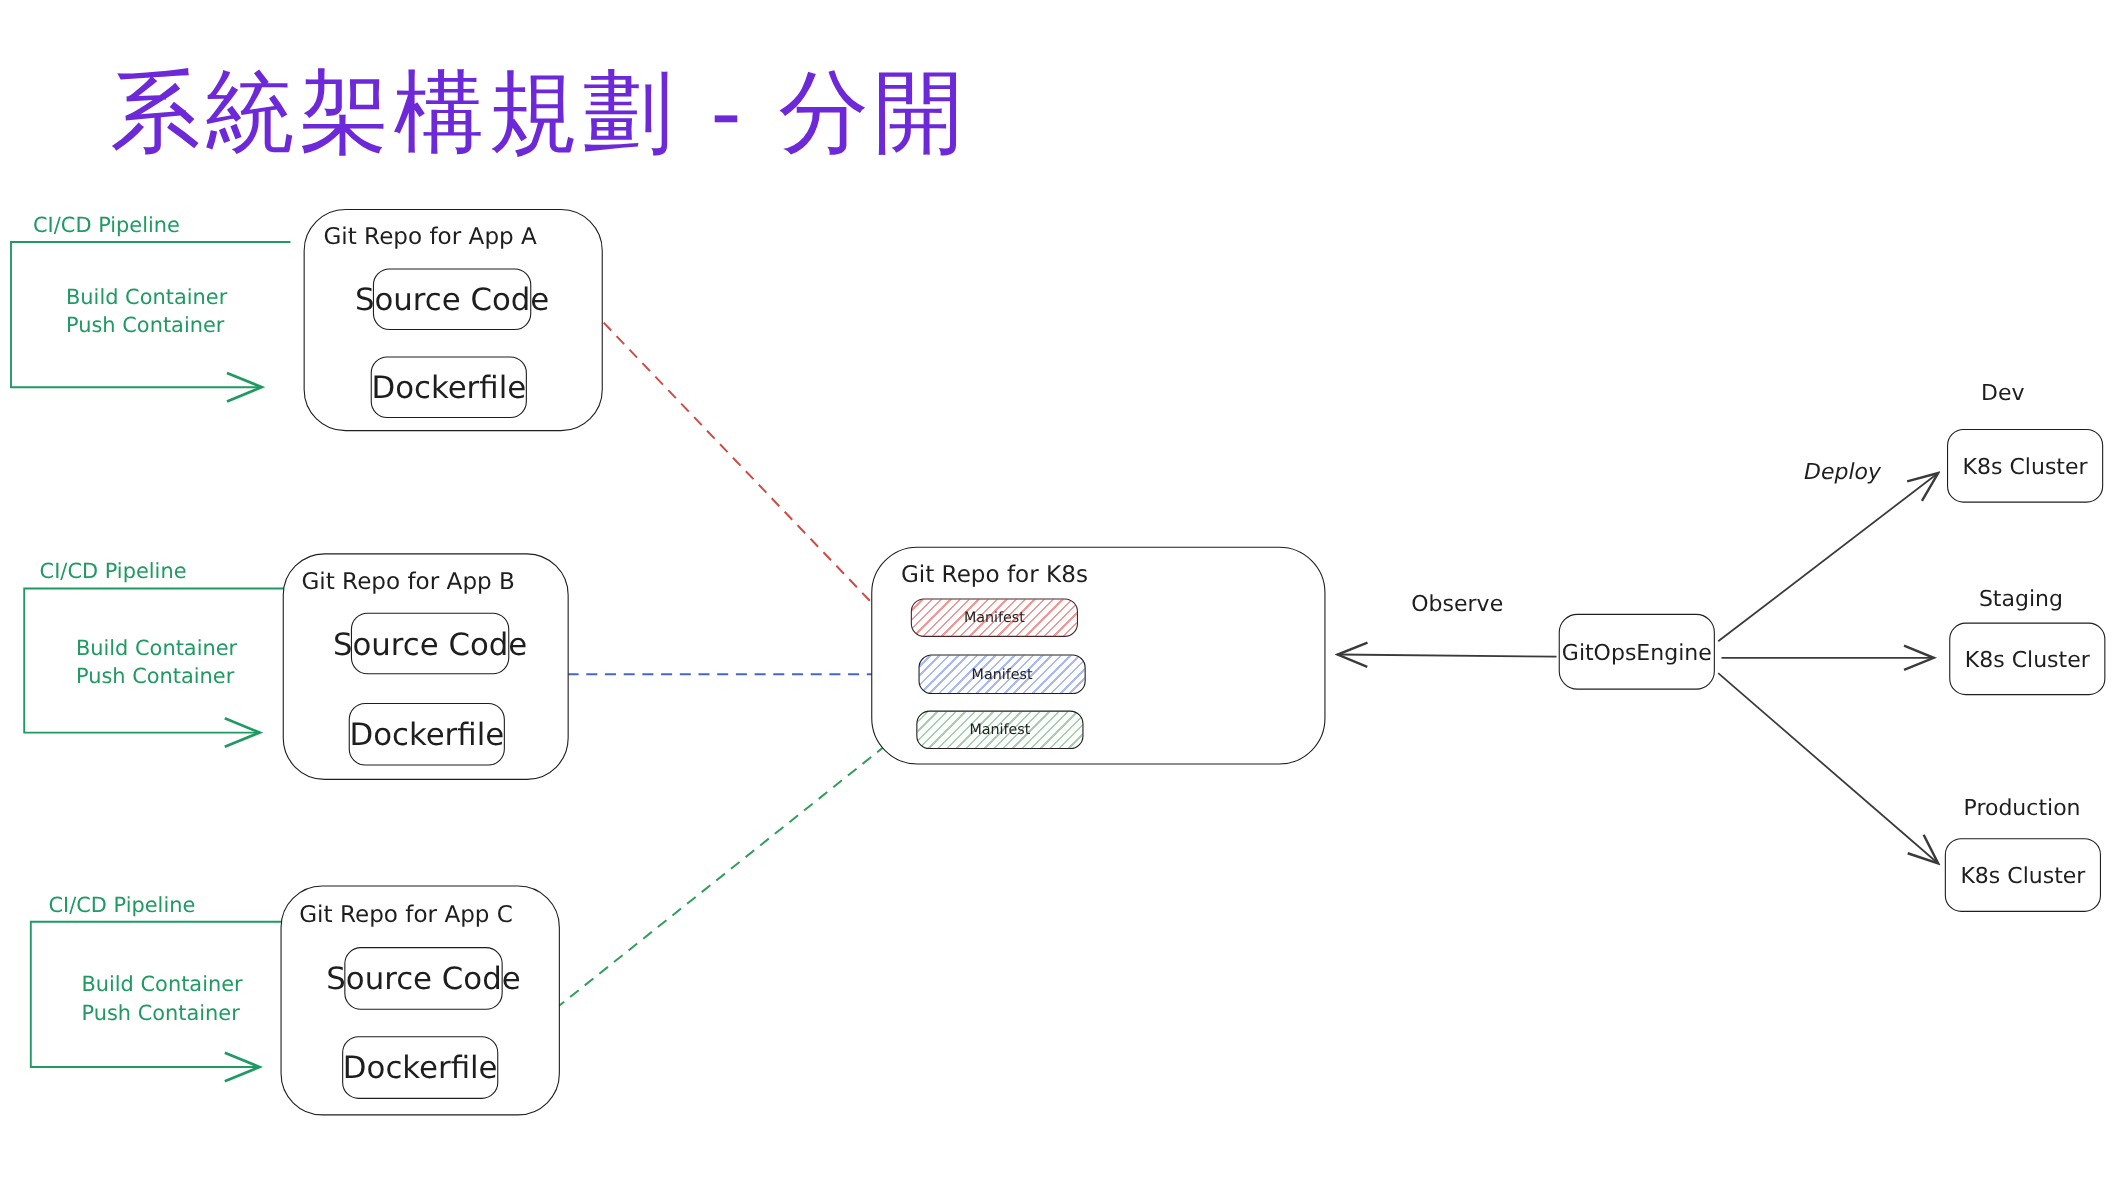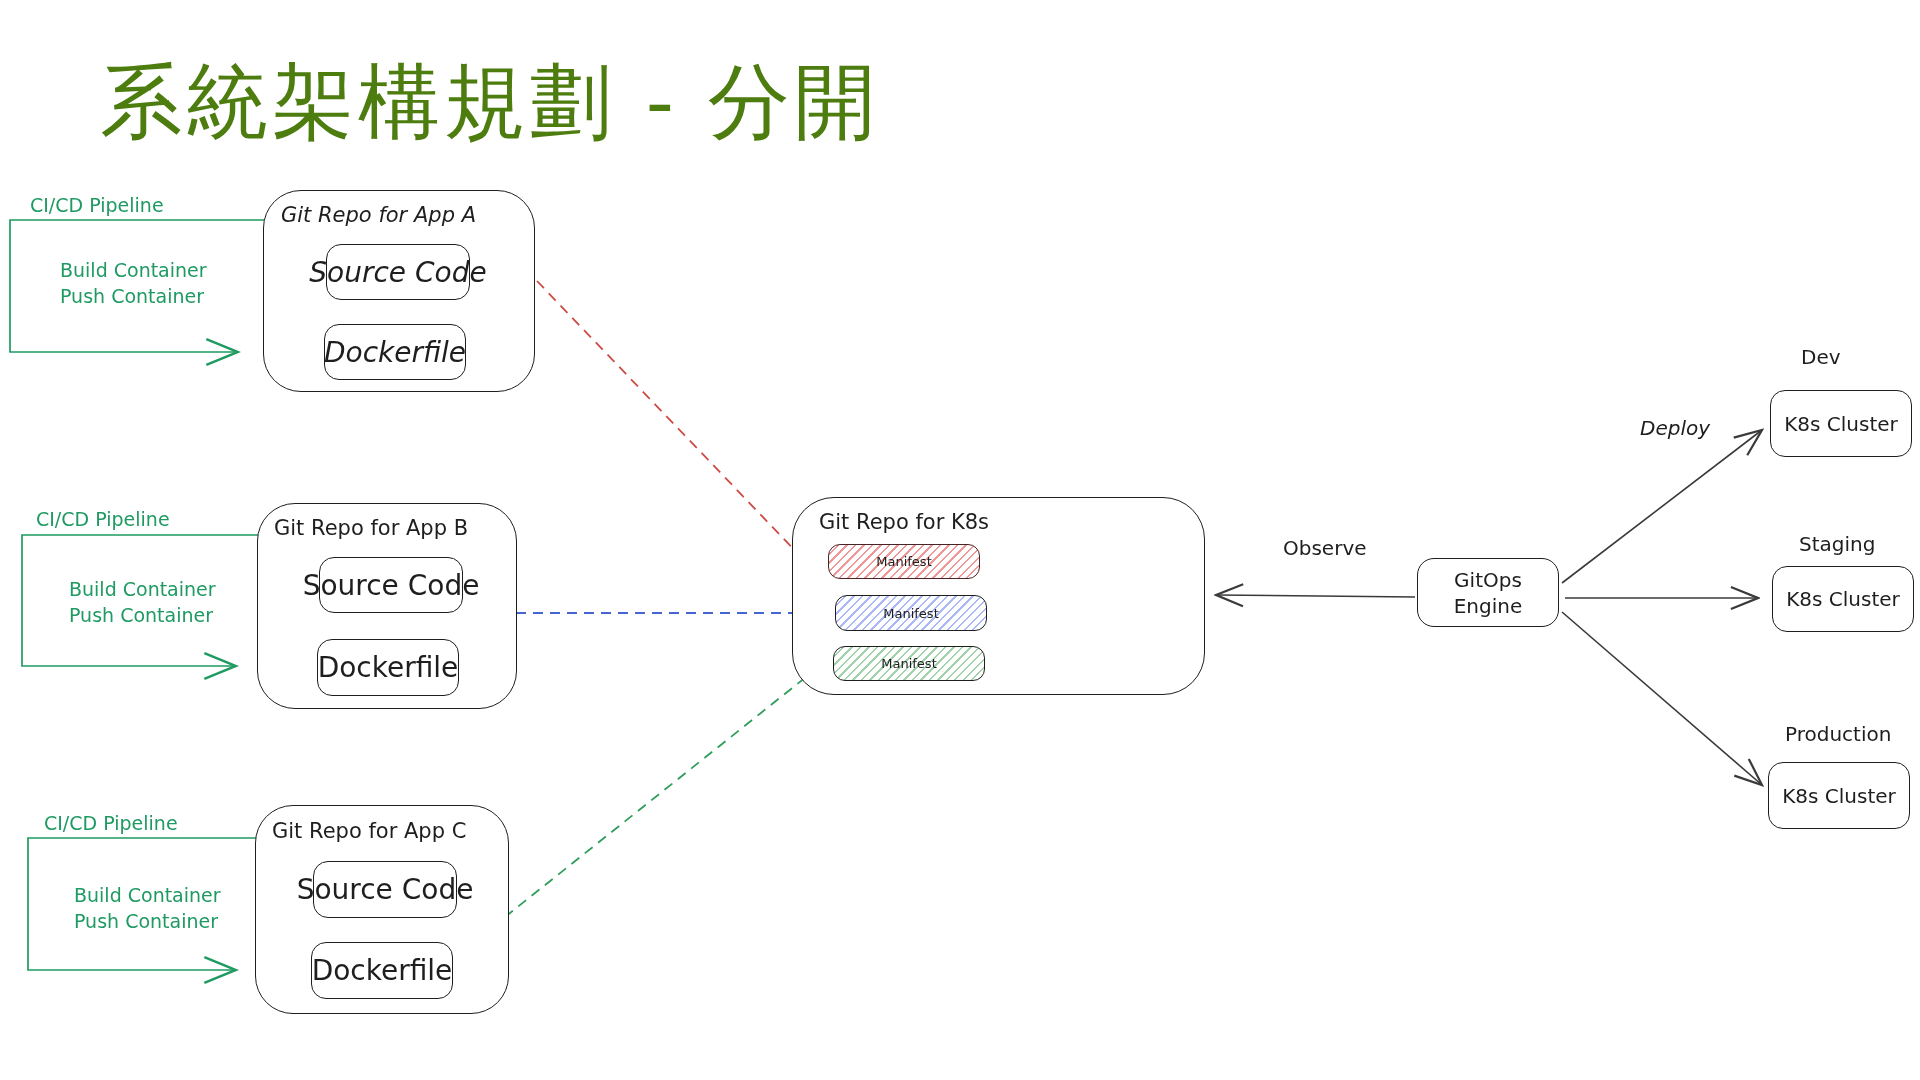--- a/index.html
+++ b/index.html
@@ -4,21 +4,21 @@
 <style>
   html,body{margin:0;padding:0;background:#fff;}
   #canvas{
     position:relative;width:1920px;height:1080px;background:#ffffff;overflow:hidden;
     font-family:"DejaVu Sans","Liberation Sans",sans-serif;color:#1e1e1e;
   }
   #connectors{position:absolute;left:0;top:0;width:1920px;height:1080px;pointer-events:none;}
 
   .title{
     position:absolute;left:100px;top:48px;font-family:"DejaVu Serif","Liberation Serif",serif;
-    font-size:82px;color:#4d7c0f;letter-spacing:4px;white-space:nowrap;
+    font-size:82px;color:#6d28d9;letter-spacing:4px;white-space:nowrap;
   }
 
   .hand{white-space:nowrap;}
   .green-label{position:absolute;color:#1e9a62;font-size:19px;}
   .green-steps{position:absolute;color:#1e9a62;font-size:19px;line-height:26px;}
   .black-label{position:absolute;color:#1e1e1e;font-size:20px;}
 
   .repo-box{
     position:absolute;background:#fff;border:1.7px solid #1e1e1e;border-radius:38px;
   }
@@ -45,21 +45,21 @@
     background-image:repeating-linear-gradient(135deg,rgba(66,99,235,.45) 0 1.6px,transparent 1.6px 6px);
   }
   .manifest--green{
     border:1.6px solid #1e1e1e;
     background-image:repeating-linear-gradient(135deg,rgba(47,158,68,.45) 0 1.6px,transparent 1.6px 6px);
   }
 
   .engine-box{
     position:absolute;left:1417px;top:558px;width:140px;height:67px;
     background:#fff;border:1.7px solid #1e1e1e;border-radius:17px;
-    display:flex;flex-direction:column;align-items:center;justify-content:center;
+    display:flex;align-items:center;justify-content:center;
     font-size:20px;line-height:26px;
   }
   .cluster-box{
     position:absolute;width:140px;height:65px;background:#fff;border:1.7px solid #1e1e1e;
     border-radius:15px;display:flex;align-items:center;justify-content:center;font-size:20px;
   }
 </style>
 </head>
 <body>
 
@@ -90,21 +90,21 @@
     <line x1="1562" y1="612" x2="1762" y2="785" stroke="#3a3a3a" stroke-width="1.6" marker-end="url(#ah-black)"></line>
   </svg>
 
   <div class="title">系統架構規劃 - 分開</div>
 
   <div class="green-label hand" style="left:30px;top:194px;">CI/CD Pipeline</div>
   <div class="green-steps" style="left:60px;top:257px;">
     <div class="hand">Build Container</div>
     <div class="hand">Push Container</div>
   </div>
-  <div class="repo-box" style="left:263px;top:190px;width:270px;height:200px;font-style:italic;">
+  <div class="repo-box" style="left:276px;top:190px;width:270px;height:200px;">
     <div class="repo-title" style="left:17px;top:12px;">Git Repo for App A</div>
     <div class="item-box" style="left:62px;top:53px;width:142px;height:54px;">
       <span class="hand">Source Code</span>
     </div>
     <div class="item-box" style="left:60px;top:133px;width:140px;height:54px;">
       <span class="hand">Dockerfile</span>
     </div>
   </div>
 
   <div class="green-label hand" style="left:36px;top:508px;">CI/CD Pipeline</div>

